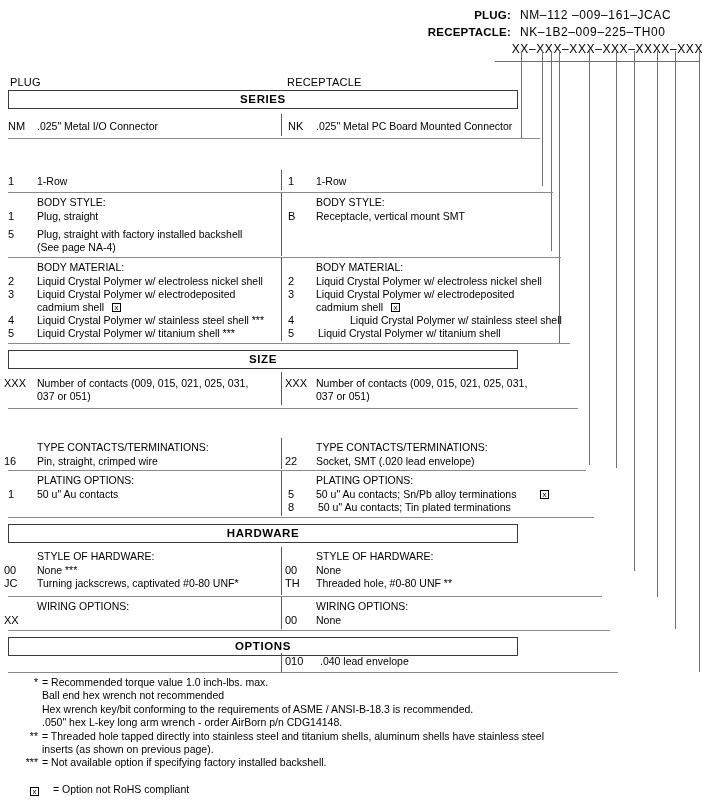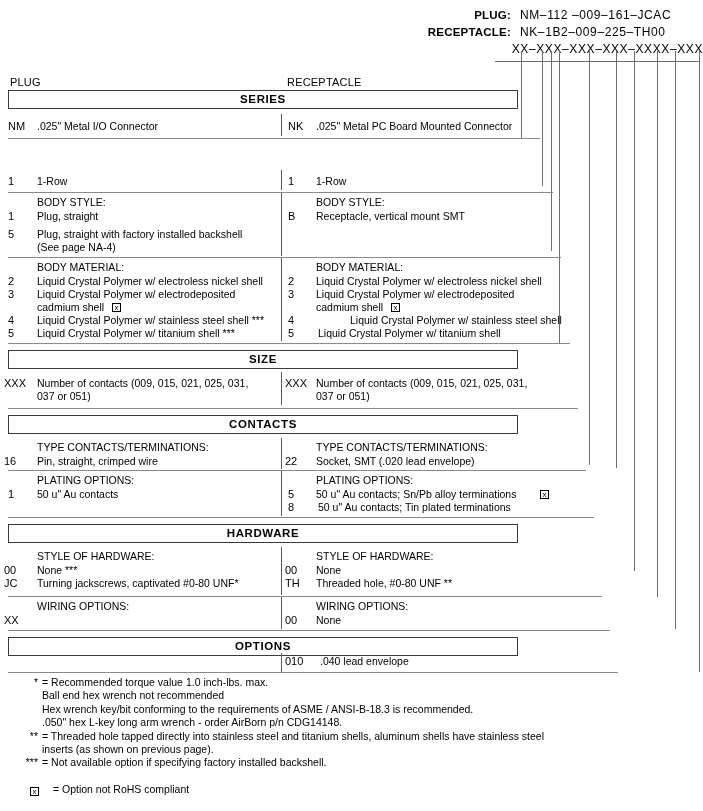--- a/index.html
+++ b/index.html
@@ -332,23 +332,20 @@
   </div>
   <div class="opt" style="top:377px;">
     <span class="code" style="left:285px; width:26px;">XXX</span>
     <span class="desc" style="left:316px;">Number of contacts (009, 015, 021, 025, 031,</span>
   </div>
   <div class="opt" style="top:390px;">
     <span class="desc" style="left:316px;">037 or 051)</span>
   </div>
   <div class="hrule" style="top:408px; width:570px;"></div>
 
-  <div class="sect-bar" style="top:415px;">
-    <span>CONTACTS</span>
-  </div>
   <div class="divider" style="top:438px; height:31px;"></div>
   <div class="hdr-txt" style="left:37px;  top:441px;">TYPE CONTACTS/TERMINATIONS:</div>
   <div class="hdr-txt" style="left:316px; top:441px;">TYPE CONTACTS/TERMINATIONS:</div>
   <div class="opt" style="top:455px;">
     <span class="code" style="left:4px; width:22px;">16</span>
     <span class="desc" style="left:37px;">Pin, straight, crimped wire</span>
   </div>
   <div class="opt" style="top:455px;">
     <span class="code" style="left:285px; width:22px;">22</span>
     <span class="desc" style="left:316px;">Socket, SMT (.020 lead envelope)</span>

